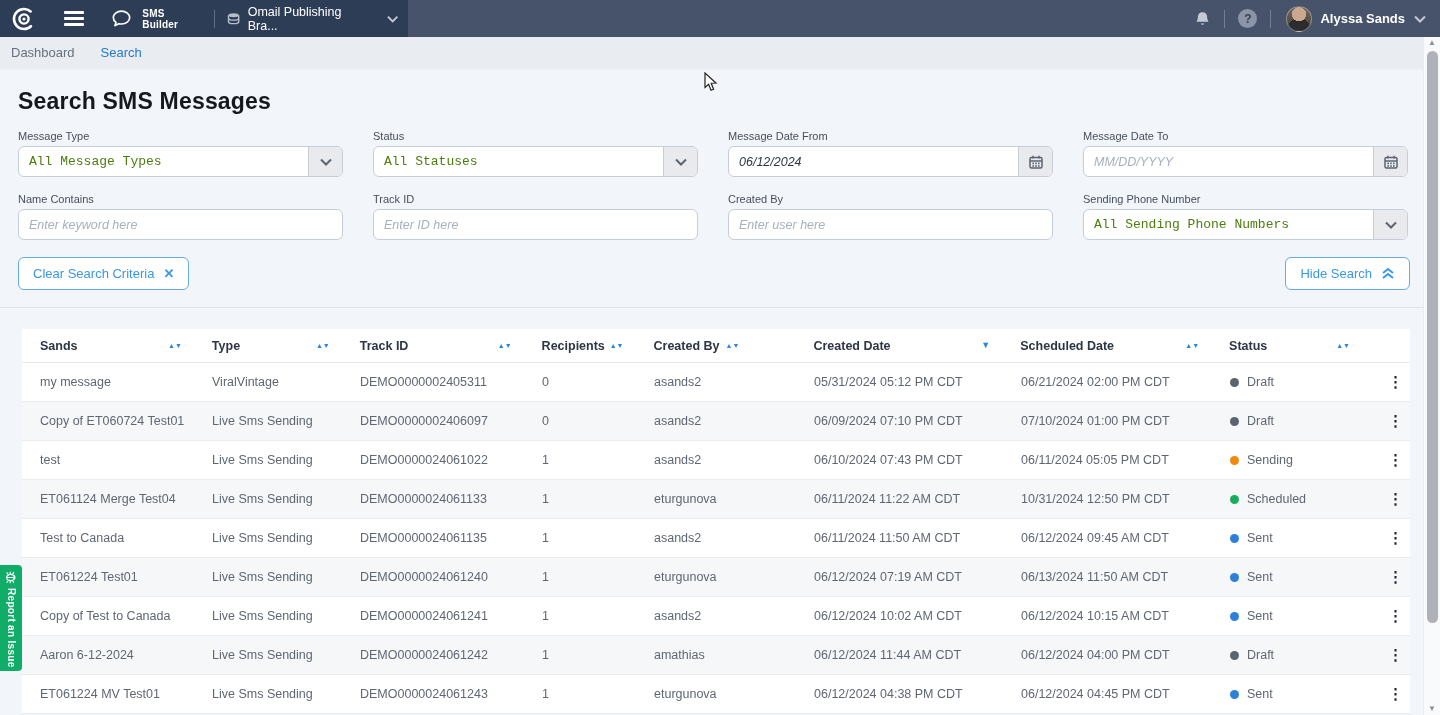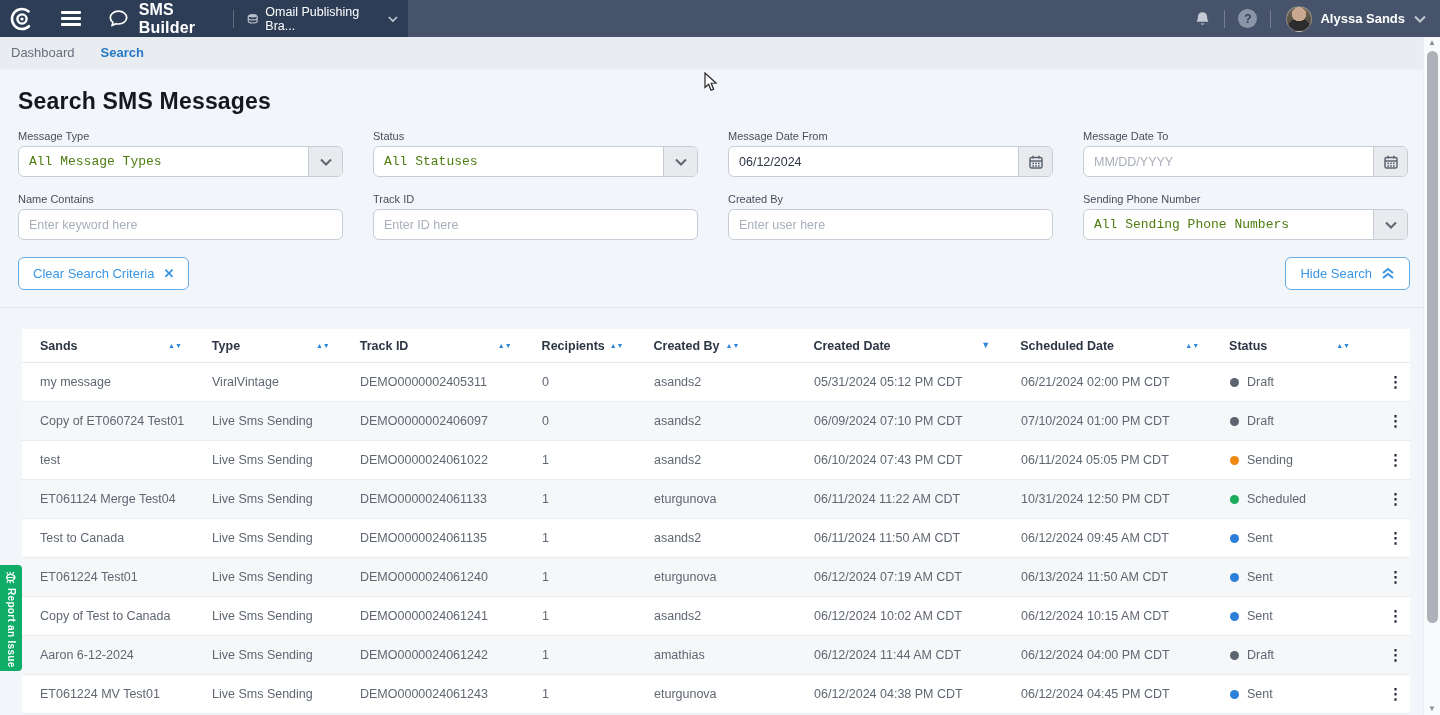--- a/index.html
+++ b/index.html
@@ -7,52 +7,52 @@
     font-family:"Liberation Sans", sans-serif; background:#f2f5f9; }
 
   
   .navbar { height:37px; background:#46536a; display:flex; align-items:stretch; position:relative; }
   .nav-left { width:408px; background:#2e3d56; display:flex; align-items:center; padding:0 10px 0 8px; }
   .nav-right { margin-left:auto; display:flex; align-items:center; padding-right:14px; }
   .logo-btn { width:34px; height:34px; display:flex; align-items:center; justify-content:center; cursor:pointer; }
   .hamburger { margin-left:18px; display:flex; flex-direction:column; gap:3px; cursor:pointer; padding:6px; }
   .hamburger i { display:block; width:20px; height:3px; background:#fff; border-radius:1px; }
   .bubble { margin-left:22px; }
-  .product-name { color:#fff; font-size:16px; font-weight:bold; margin-left:11px; letter-spacing:.2px; }
+  .product-name { color:#fff; font-size:10px; font-weight:bold; margin-left:11px; letter-spacing:.2px; }
   .nav-divider { width:1px; height:18px; background:rgba(255,255,255,.25); margin:0 13px; }
   .account-switch { display:flex; align-items:center; gap:7px; cursor:pointer; color:#fff; font-size:12.5px; }
   .nav-icon { display:flex; align-items:center; justify-content:center; cursor:pointer; }
   .help-circle { width:19px; height:19px; border-radius:50%; background:#8b95a7; color:#33415c;
     font-size:12px; font-weight:bold; display:flex; align-items:center; justify-content:center; }
   .avatar { width:26px; height:26px; border-radius:50%; margin:0 8px 0 2px; cursor:pointer;
     background:
       radial-gradient(circle at 50% 30%, #caa88f 0 34%, transparent 35%),
       radial-gradient(circle at 50% 95%, #2c2c2e 0 45%, transparent 46%),
       linear-gradient(#6f6557, #4a4139);
     border:1px solid rgba(255,255,255,.35); }
   .user-name { color:#fff; font-size:13px; font-weight:600; margin-right:9px; }
 
   
   .subnav { height:31px; background:#e9ecf1; border-bottom:1px solid #dcе1e8; display:flex;
     align-items:center; padding-left:11px; gap:26px; box-shadow:0 1px 2px rgba(0,0,0,.05); }
   .crumb { font-size:13px; color:#68707c; cursor:pointer; }
-  .crumb.active { color:#2779c7; font-weight:700; }
+  .crumb.active { color:#2779c7; font-weight:400; }
 
   
   .page { padding:20px 30px 0 18px; }
   .page-title { font-size:23px; font-weight:bold; color:#15181d; letter-spacing:.2px; }
 
   
   .filter-grid { margin-top:15px; display:grid; grid-template-columns:repeat(4, 325px);
     column-gap:30px; row-gap:16px; }
   .field label { display:block; font-size:11px; color:#474f5c; margin-bottom:4px; }
   .control { height:31px; background:#fff; border:1px solid #c7cdd6; border-radius:6px;
     display:flex; align-items:center; overflow:hidden; }
   .control input { border:none; outline:none; flex:1; height:100%; padding:0 10px;
-    font-size:12.5px; color:#2e3744; font-family:"Liberation Sans", sans-serif; background:transparent; }
+    font-size:12.5px; color:#2e3744; font-family:"Liberation Sans", sans-serif; background:transparent;font-style:italic; }
   .control input::placeholder { color:#a8b0bb; }
   .select-value { flex:1; padding:0 10px; font-size:13px; color:#4d7c0f;font-family:Liberation Mono, monospace; }
   .addon { width:34px; align-self:stretch; background:#e8eaee; border-left:1px solid #c7cdd6;
     display:flex; align-items:center; justify-content:center; cursor:pointer; }
   .control.select { cursor:pointer; }
 
   
   .actions-row { margin-top:17px; display:flex; justify-content:space-between; align-items:flex-end; }
   .btn { background:#fff; border:1px solid #66ace4; color:#3b96e3; border-radius:6px;
     font-size:13px; padding:8px 14px; display:inline-flex; align-items:center; gap:9px;

